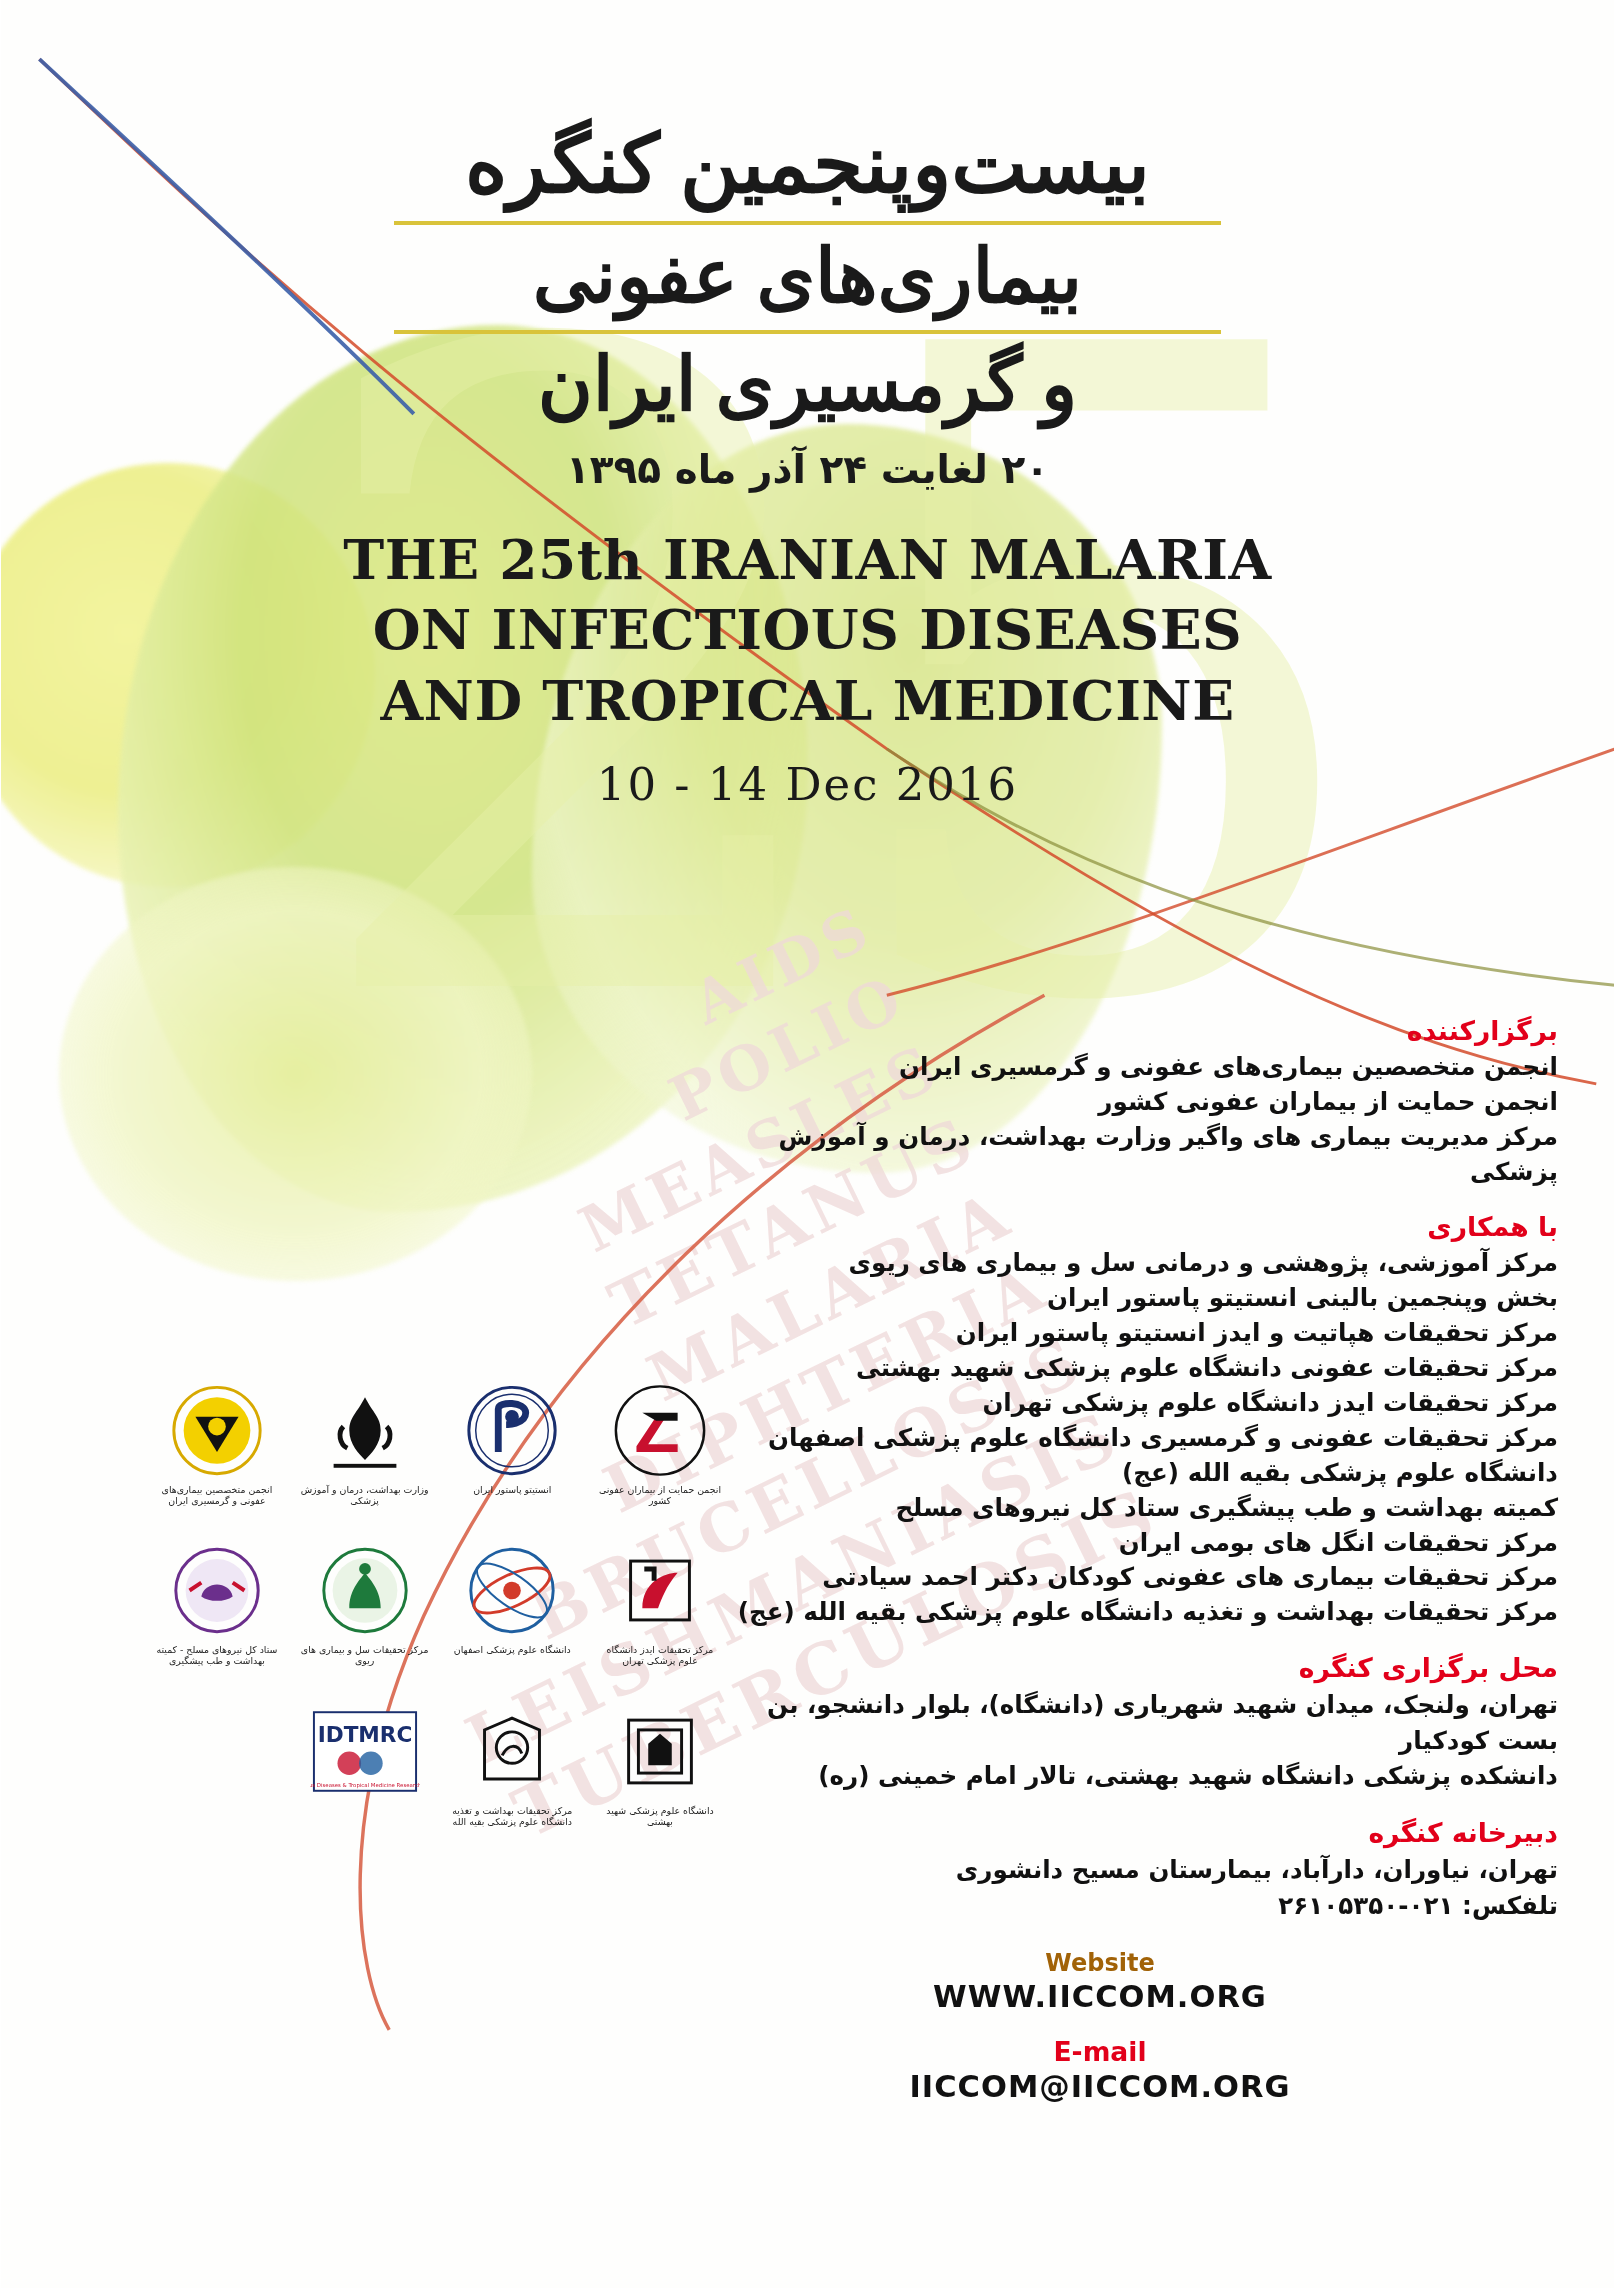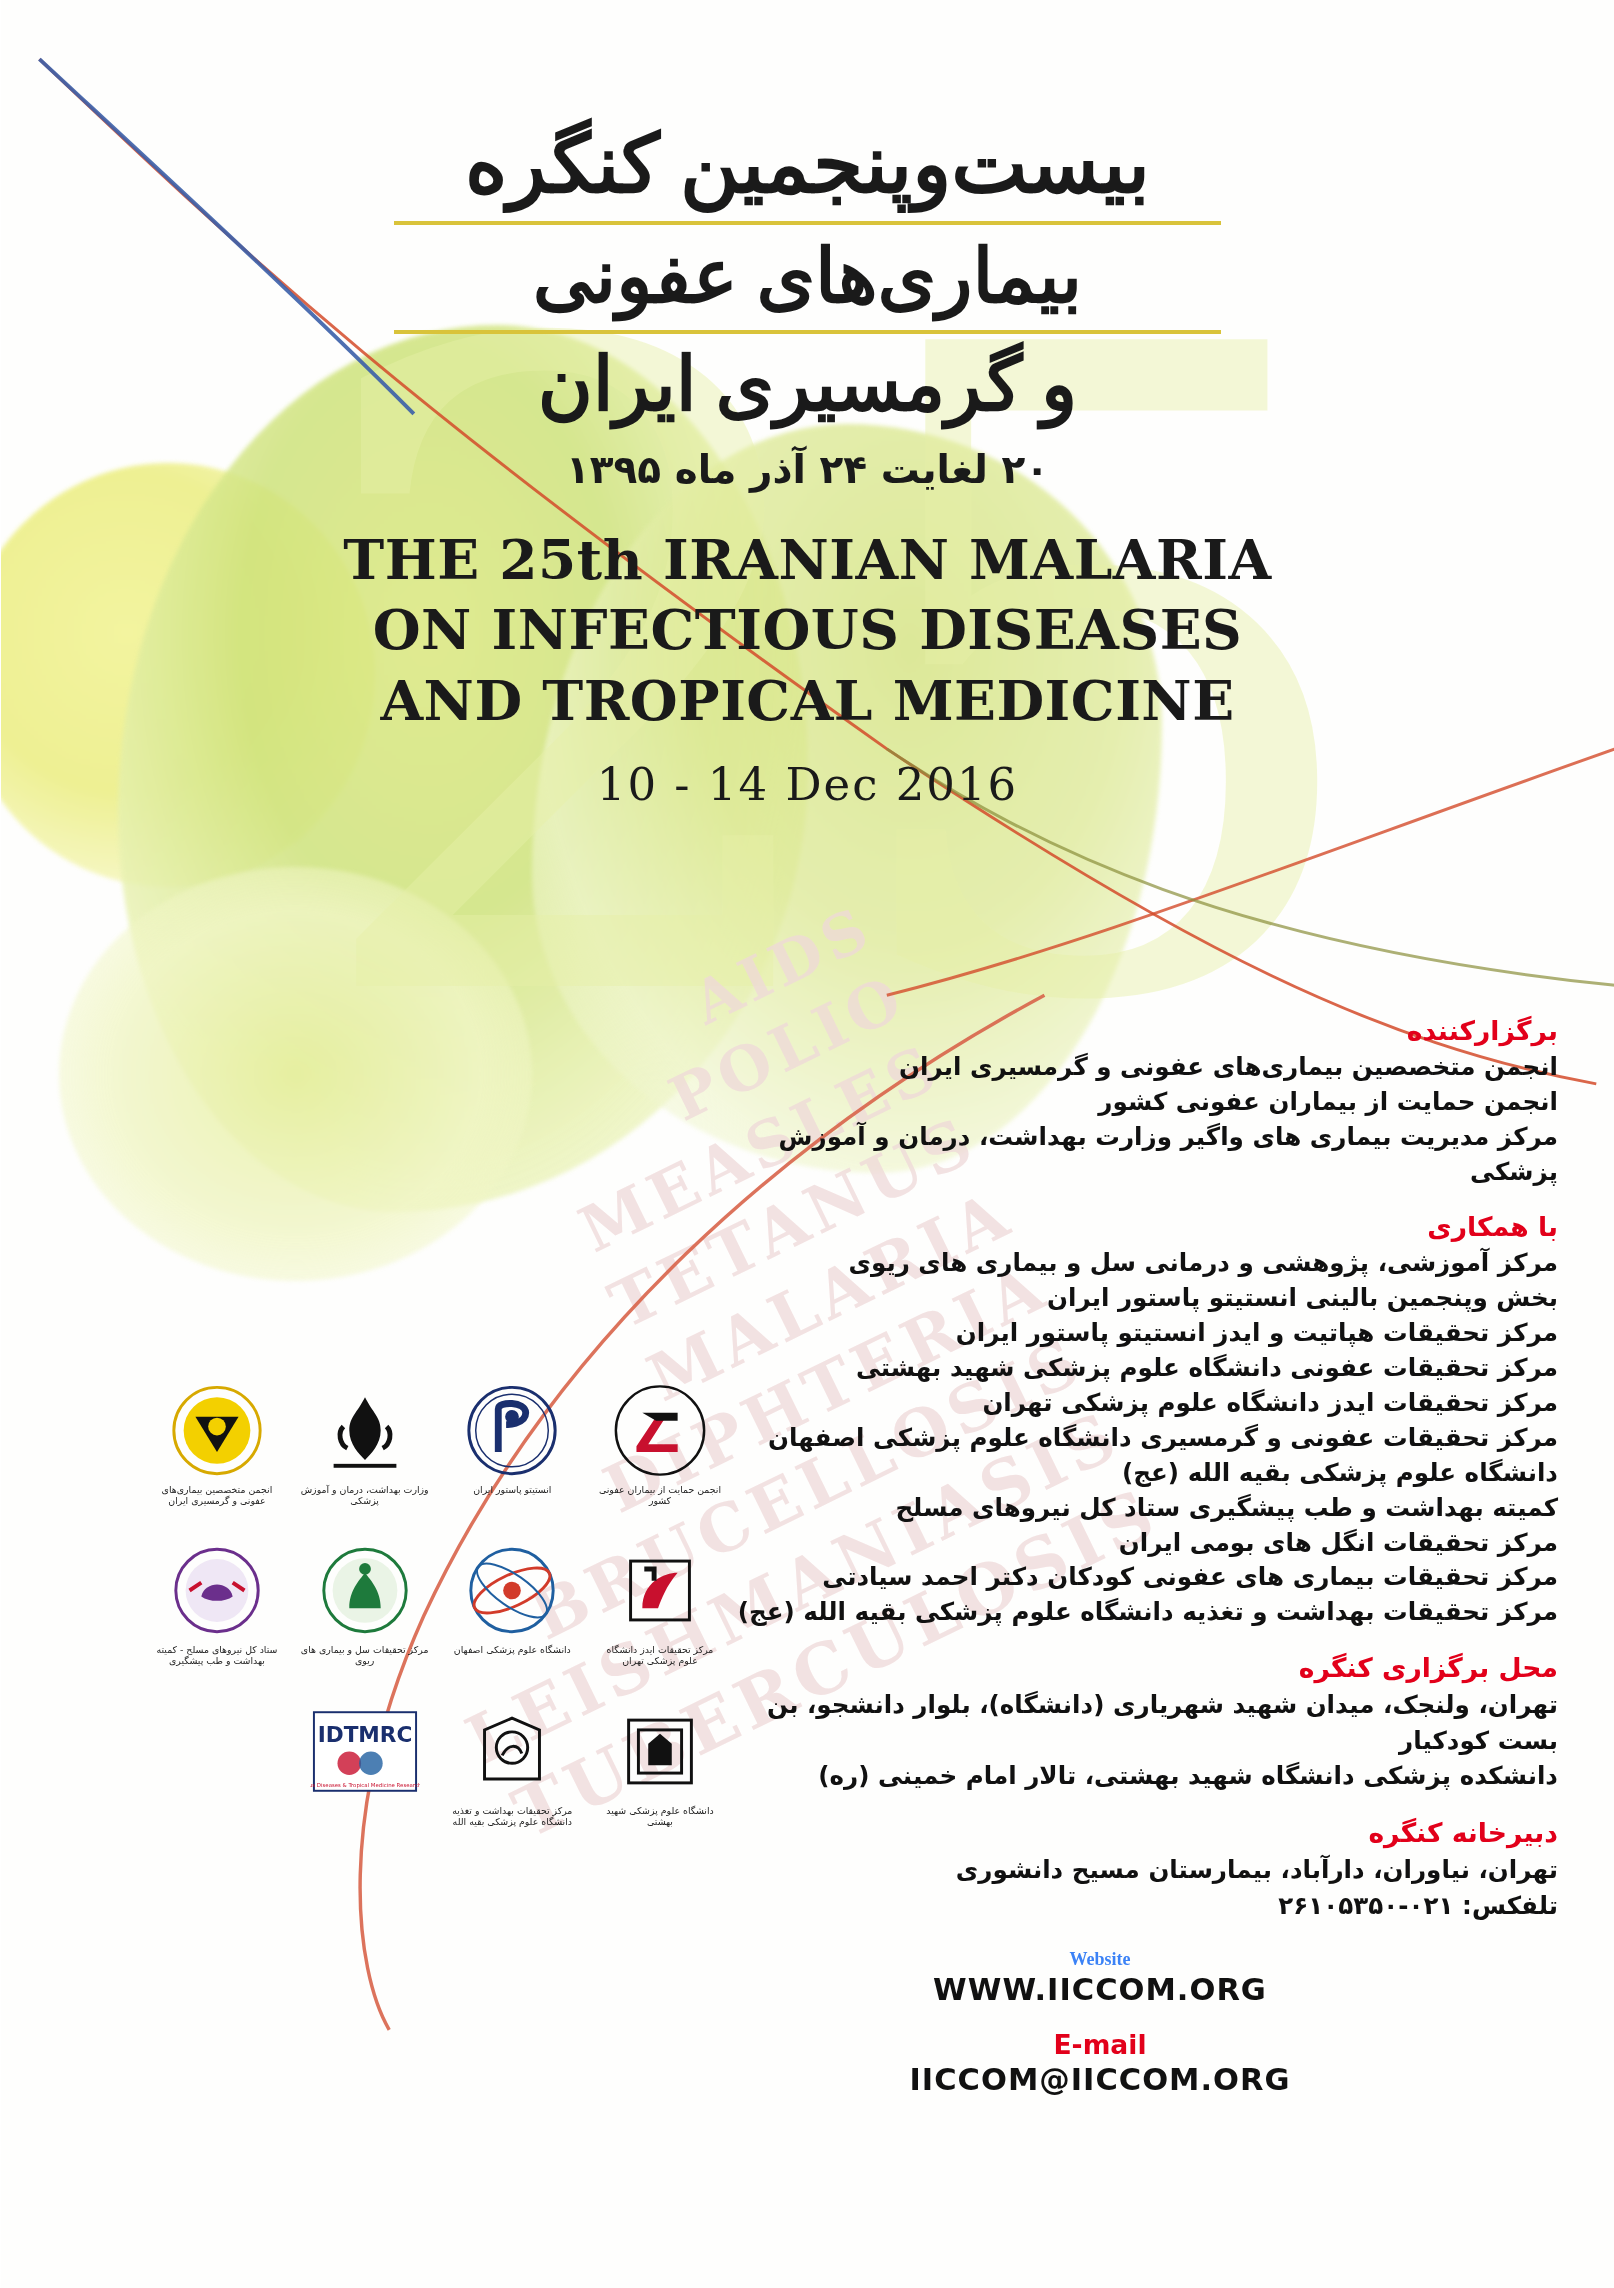--- a/index.html
+++ b/index.html
@@ -149,21 +149,21 @@
     font-weight:600;
   }
   .info .blockgap{margin-bottom:23.6px;}
   .contact-line{font-size:24.6px;line-height:1.45;color:#111;font-weight:600;text-align:right;}
 
   .web-block{
     margin-top:25.6px;
     text-align:center;
     padding-right:69px;
   }
-  .web-label{font-size:18px;color:#3b82f6;font-weight:700;font-family:Liberation Serif, serif;}
+  .web-label{font-size:24px;color:#a16207;font-weight:700;}
   .web-value{
     direction:ltr;
     font-size:30.5px;
     color:#111;
     font-weight:700;
     letter-spacing:1px;
     margin-top:2px;
   }
   .email-label{margin-top:21.7px;font-size:26.6px;color:#e2001a;font-weight:700;}
 

